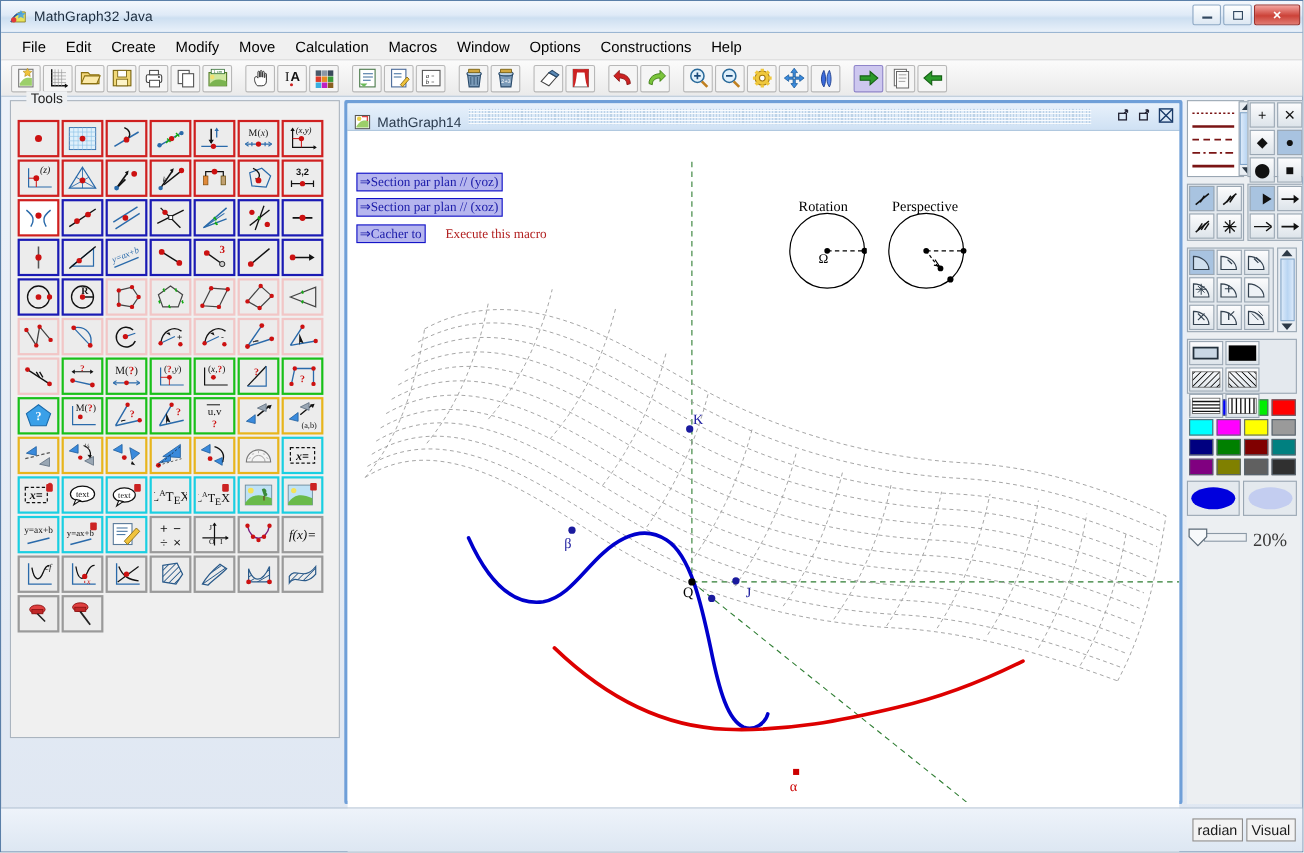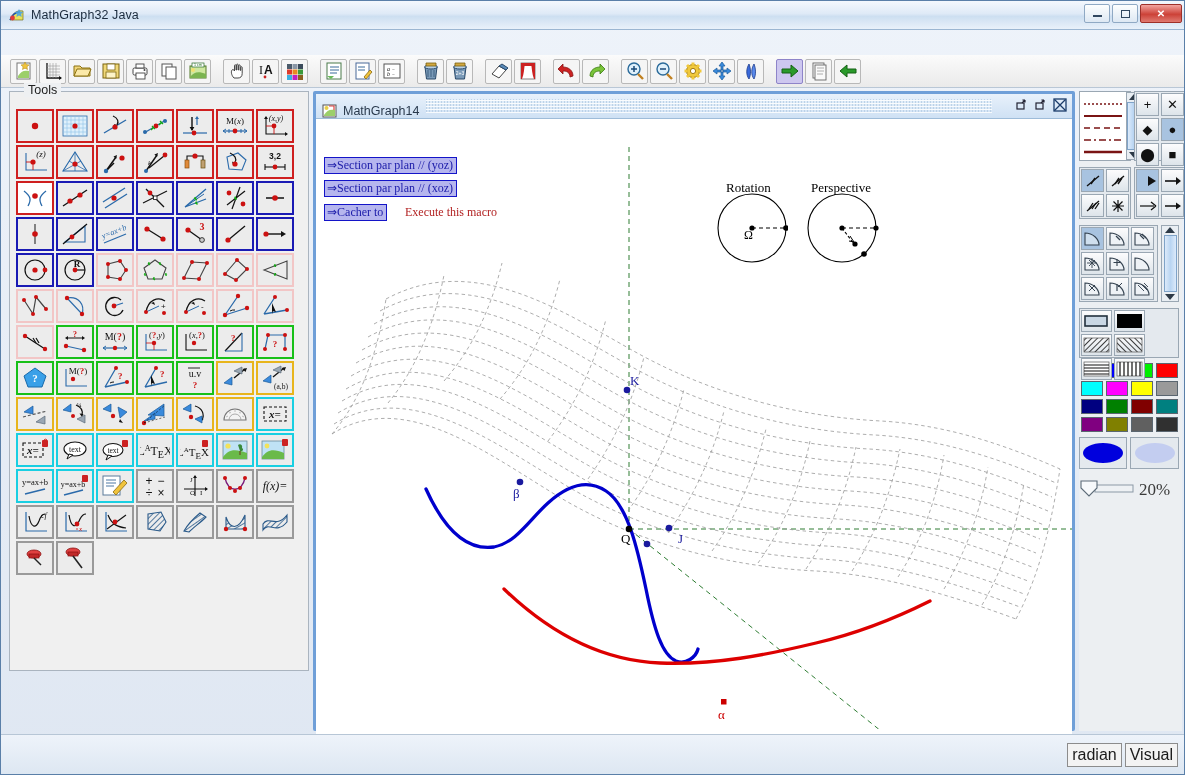--- a/index.html
+++ b/index.html
@@ -180,21 +180,21 @@
   
   #statusbar {
     position: absolute; left: 0; bottom: 0; width: 1185px; height: 40px;
     background: linear-gradient(#eef3fa,#dde7f2);
     border-top: 1px solid #b7c6d6;
     display: flex; align-items: center; justify-content: flex-end;
     padding-right: 8px; gap: 3px;
   }
   .sbtn {
     border: 1px solid #8c8c8c; background: #f3f3f3;
-    font-size: 16px; color: #1a1a1a; padding: 2px 4px;
+    font-size: 13px; color: #1a1a1a; padding: 2px 4px;
   }
 </style>
 </head>
 <body>
 
 <div id="app">
 
   <div id="titlebar">
     <span class="tb-icon">
       <svg width="17" height="17" viewBox="0 0 17 17">
@@ -209,20 +209,33 @@
       <div class="wbtn">
           <div class="min-g"></div>
         </div>
       <div class="wbtn">
           <div class="max-g"></div>
         </div>
       <div class="wbtn close">✕</div>
     </div>
   </div>
 
+  <div id="menubar">
+      <div class="menu-item">File</div>
+      <div class="menu-item">Edit</div>
+      <div class="menu-item">Create</div>
+      <div class="menu-item">Modify</div>
+      <div class="menu-item">Move</div>
+      <div class="menu-item">Calculation</div>
+      <div class="menu-item">Macros</div>
+      <div class="menu-item">Window</div>
+      <div class="menu-item">Options</div>
+      <div class="menu-item">Constructions</div>
+      <div class="menu-item">Help</div>
+    </div>
 
   <div id="toolbar">
       <div class="tb-group">
         <div class="tbbtn">
           <svg width="20" height="20" viewBox="0 0 20 20">
             <rect x="3" y="2" width="13" height="16" fill="#fff" stroke="#777" stroke-width="1"></rect>
             <path d="M4 15 C7 10,10 9,15 10 L15 17 L4 17Z" fill="#9ccf6a"></path>
             <path d="M11 1 l1.3 2.5 2.7.4-2 1.9.5 2.7-2.5-1.3-2.5 1.3.5-2.7-2-1.9 2.7-.4z" fill="#f0c33c" stroke="#a88418" stroke-width=".5"></path>
           </svg>
         </div>

